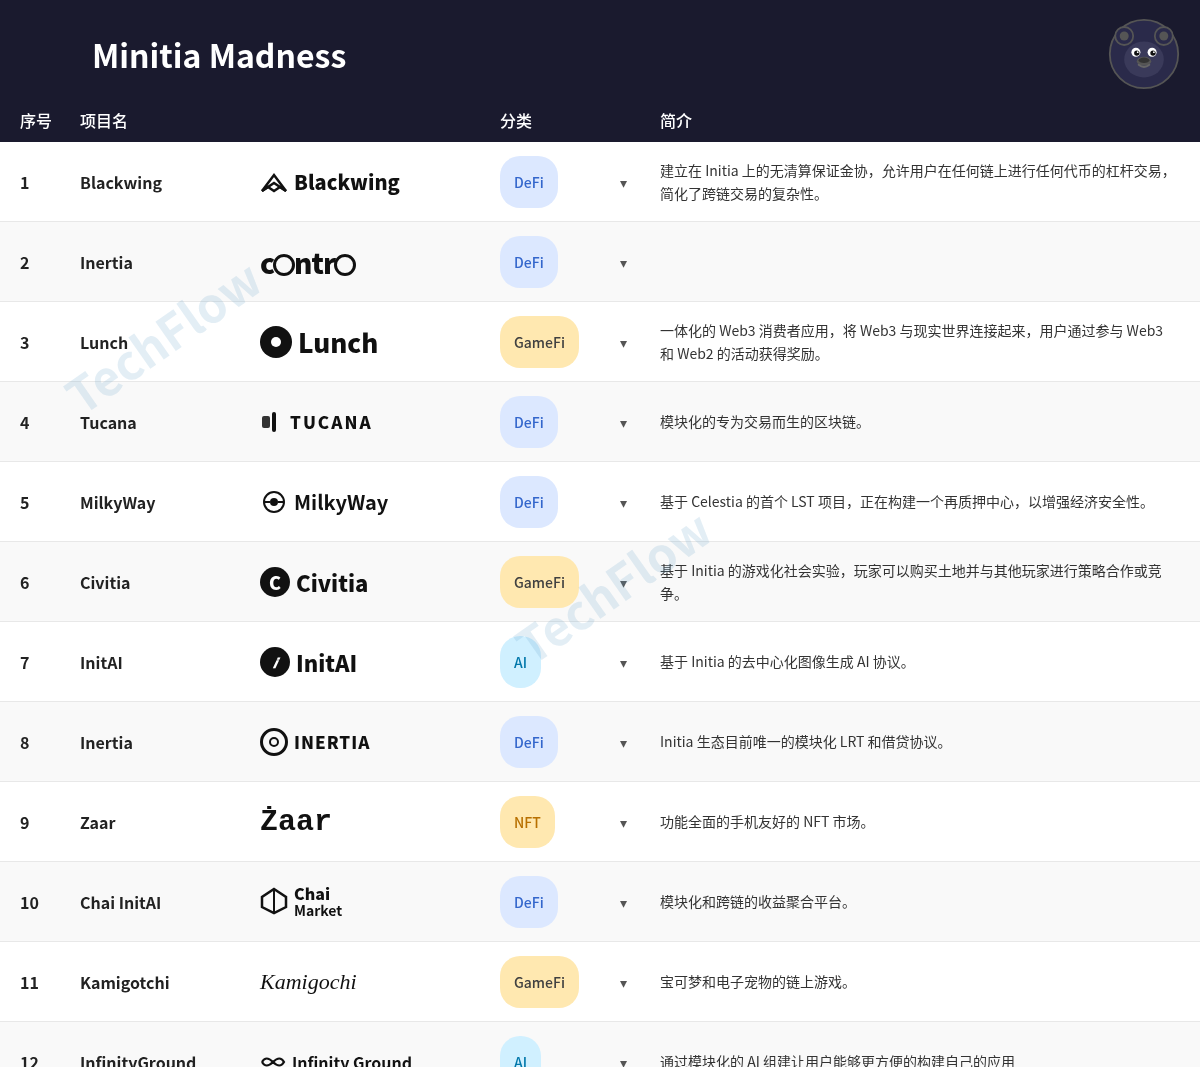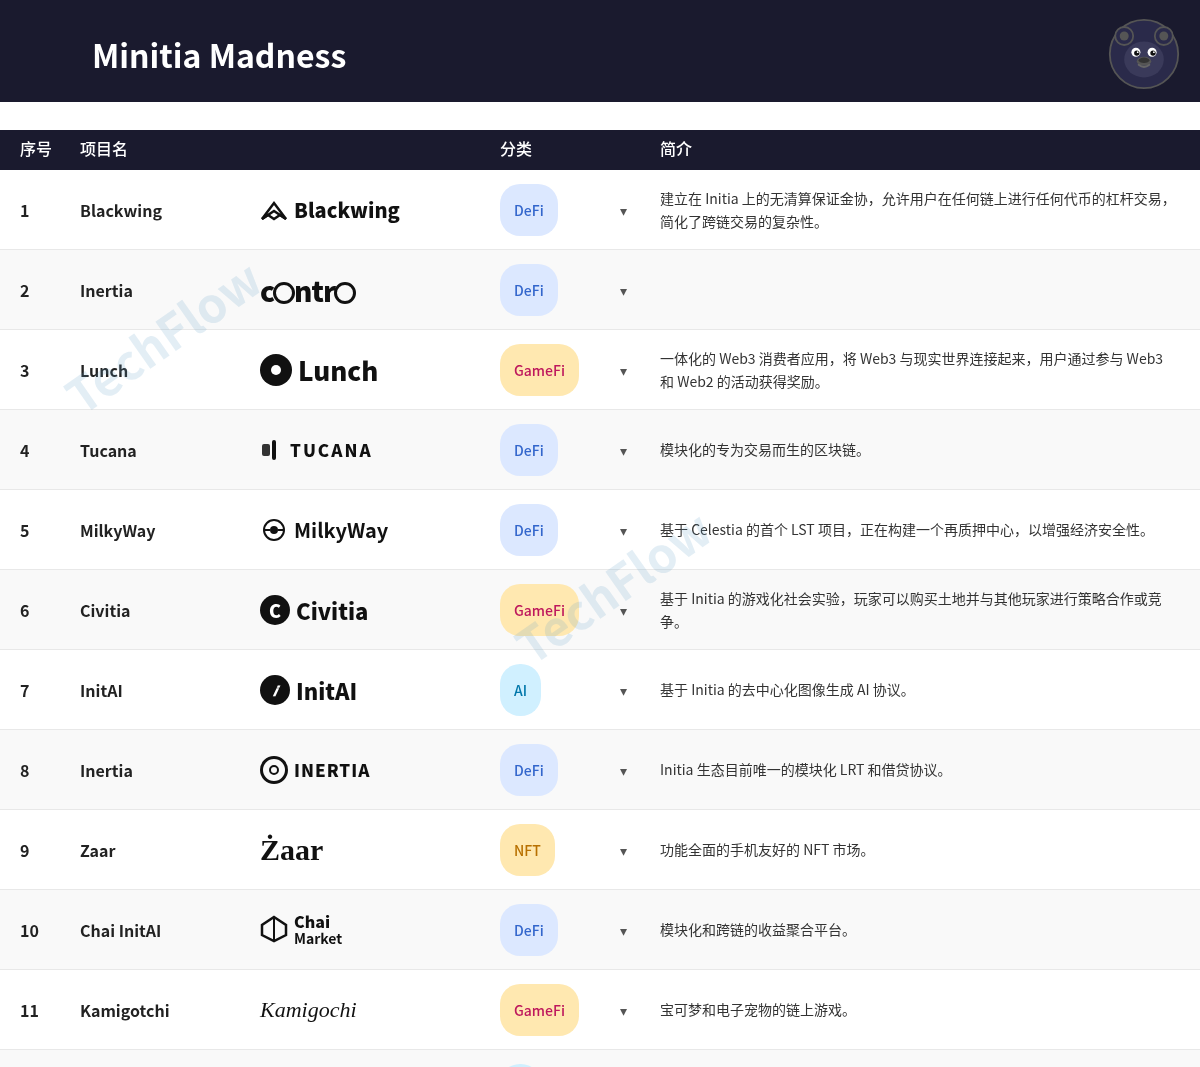--- a/index.html
+++ b/index.html
@@ -55,21 +55,20 @@
     }
     
     .col-headers {
       background: #1a1a2e;
       display: grid;
       grid-template-columns: 60px 180px 240px 120px 40px 1fr;
       padding: 6px 20px 10px 20px;
       color: #fff;
       font-size: 16px;
       font-weight: 500;
-      margin-top: 28px;
     }
     
     .table-body {
       background: #fff;
     }
     .row {
       display: grid;
       grid-template-columns: 60px 180px 240px 120px 40px 1fr;
       padding: 12px 20px;
       border-bottom: 1px solid #e8e8e8;
@@ -98,21 +97,21 @@
       display: flex;
       align-items: center;
     }
     .tag {
       padding: 16px 14px;
       border-radius: 20px;
       font-size: 14px;
       font-weight: 500;
     }
     .tag-defi { background: #dce8ff; color: #3366cc; }
-    .tag-gamefi { background: #ffe8b0; color: #be185d; }
+    .tag-gamefi { background: #ffe8b0; color: #404040; }
     .tag-nft { background: #ffe8b0; color: #b87000; }
     .tag-ai { background: #d0f0ff; color: #0077aa; }
     .cell-arrow {
       color: #555;
       font-size: 14px;
     }
     .cell-desc {
       font-size: 14px;
       line-height: 1.6;
       color: #333;
@@ -467,21 +466,21 @@
         <span class="tag tag-defi">DeFi</span>
       </div>
       <span class="cell-arrow">▾</span>
       <span class="cell-desc">Initia 生态目前唯一的模块化 LRT 和借贷协议。</span>
     </div>
 
     <div class="row">
       <span class="cell-num">9</span>
       <span class="cell-name">Zaar</span>
       <div class="cell-logo">
-        <span class="zaar-logo" style="font-family:Liberation Serif, serif;font-size:30px;font-weight:900;">Żaar</span>
+        <span class="zaar-logo" style="font-family:Liberation Mono, monospace;font-size:30px;font-weight:900;">Żaar</span>
       </div>
       <div class="cell-tag">
         <span class="tag tag-nft">NFT</span>
       </div>
       <span class="cell-arrow">▾</span>
       <span class="cell-desc">功能全面的手机友好的 NFT 市场。</span>
     </div>
 
     <div class="row">
       <span class="cell-num">10</span>

